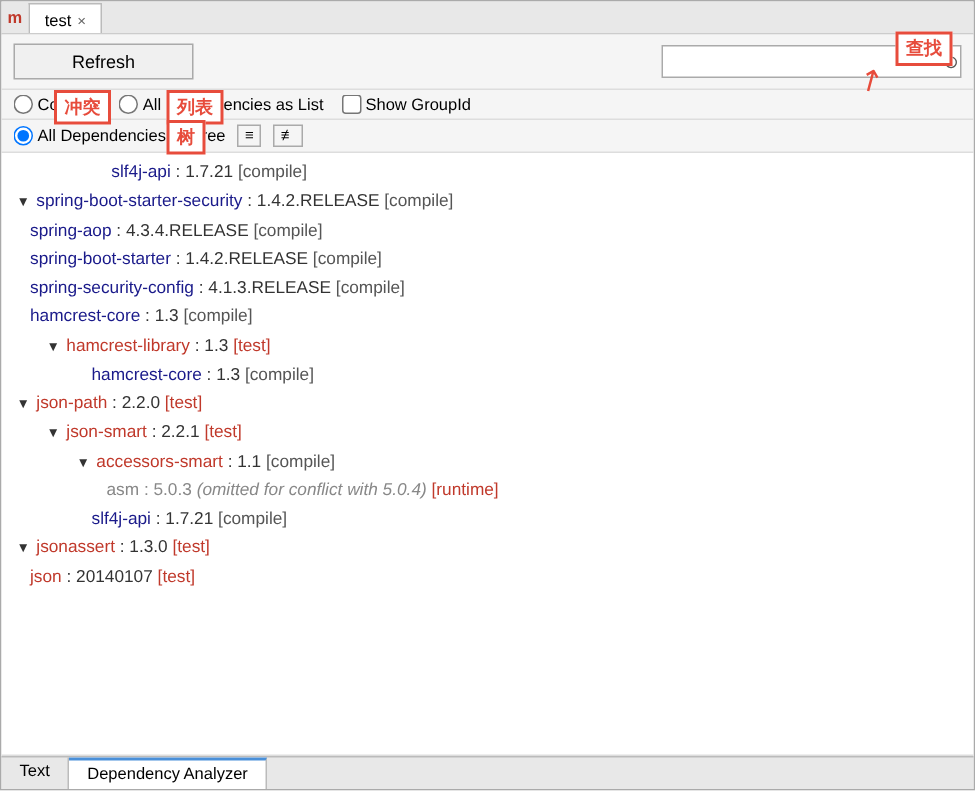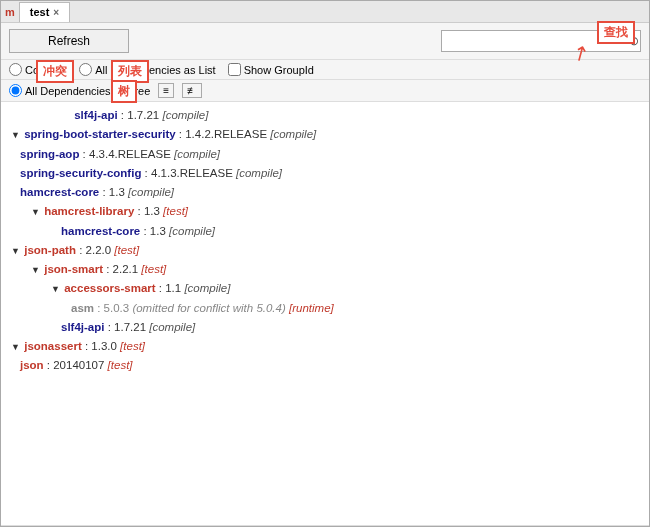--- a/index.html
+++ b/index.html
@@ -33,24 +33,23 @@
       font-size: 11px;
       margin-right: 4px;
     }
     .tab {
       background: #fff;
       border: 1px solid #bbb;
       border-bottom: none;
       padding: 2px 10px;
       font-size: 11px;
       display: flex;
-      align-items: center;
+      align-items: flex-end;
       gap: 4px;
       height: 20px;
-      font-weight: bold;
     }
     .tab .close-btn {
       font-size: 10px;
       color: #666;
       cursor: pointer;
     }
     .toolbar {
       background: #f5f5f5;
       border-bottom: 1px solid #ddd;
       padding: 6px 8px;
@@ -140,23 +139,23 @@
     }
     .dep-item {
       padding: 1px 0;
       white-space: nowrap;
       font-size: 11.5px;
       line-height: 1.5;
     }
     .dep-item.indent1 { padding-left: 20px; }
     .dep-item.indent2 { padding-left: 19px; }
     .dep-item.indent3 { padding-left: 60px; }
-    .dep-item .artifact { font-weight: bold; color: #1a1a8a; }
+    .dep-item .artifact { font-weight: normal; color: #1a1a8a; }
     .dep-item .version { color: #333; }
-    .dep-item .scope { color: #555; font-style: italic; }
+    .dep-item .scope { color: #555; }
     .dep-item .scope.test-scope { color: #c0392b; }
     .dep-item .scope.runtime-scope { color: #c0392b; }
     .dep-item .omitted { color: #888; font-style: italic; }
     .triangle {
       display: inline-block;
       width: 10px;
       font-size: 9px;
       color: #333;
     }
     .triangle.down::before { content: '▼'; }
@@ -262,20 +261,23 @@
       <span class="artifact">slf4j-api</span><span class="version"> : 1.7.21 </span><span class="scope">[compile]</span>
     </div>
     <div class="dep-item" style="padding-left:10px;">
       <span class="triangle down"></span>
       <span class="artifact">spring-boot-starter-security</span><span class="version"> : 1.4.2.RELEASE </span><span class="scope">[compile]</span>
     </div>
     <div class="dep-item indent2">
       <span class="artifact">spring-aop</span><span class="version"> : 4.3.4.RELEASE </span><span class="scope">[compile]</span>
     </div>
     <div class="dep-item indent2">
+      <span class="artifact">spring-boot-starter</span><span class="version"> : 1.4.2.RELEASE </span><span class="scope">[compile]</span>
+    </div>
+    <div class="dep-item indent2">
       <span class="artifact">spring-security-config</span><span class="version"> : 4.1.3.RELEASE </span><span class="scope">[compile]</span>
     </div>
     <div class="dep-item indent2">
       <span class="artifact">hamcrest-core</span><span class="version"> : 1.3 </span><span class="scope">[compile]</span>
     </div>
     <div class="dep-item indent1" style="padding-left:30px;">
       <span class="triangle down"></span>
       <span class="artifact" style="color:#c0392b;">hamcrest-library</span><span class="version"> : 1.3 </span><span class="scope test-scope">[test]</span>
     </div>
     <div class="dep-item indent3">
@@ -301,13 +303,17 @@
     </div>
     <div class="dep-item" style="padding-left:10px;">
       <span class="triangle down"></span>
       <span class="artifact" style="color:#c0392b;">jsonassert</span><span class="version"> : 1.3.0 </span><span class="scope test-scope">[test]</span>
     </div>
     <div class="dep-item indent2">
       <span class="artifact" style="color:#c0392b;">json</span><span class="version"> : 20140107 </span><span class="scope test-scope">[test]</span>
     </div>
   </div>
 
+  <div class="bottom-tabs">
+    <div class="bottom-tab">Text</div>
+    <div class="bottom-tab active">Dependency Analyzer</div>
+  </div>
 </div>
 
 </body></html>

